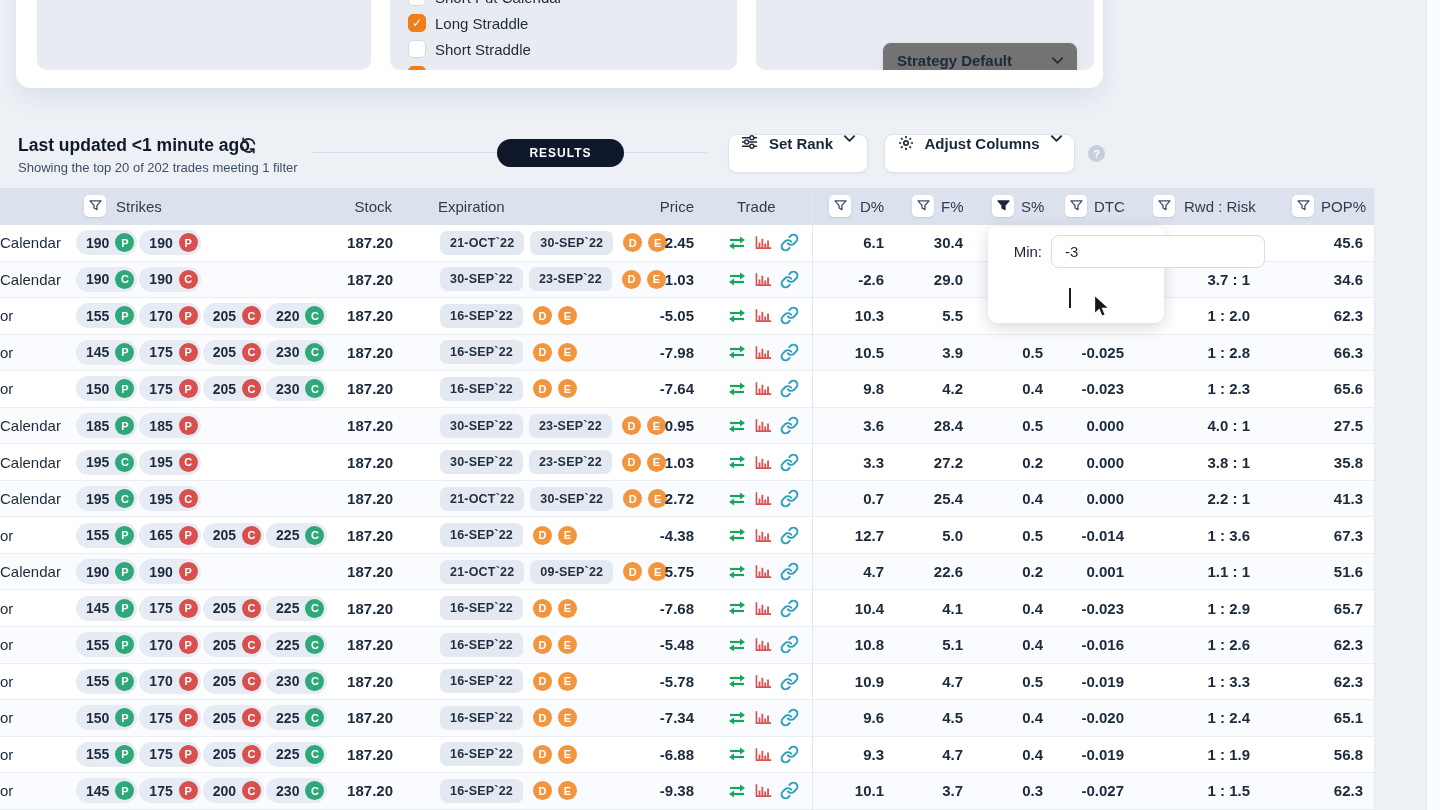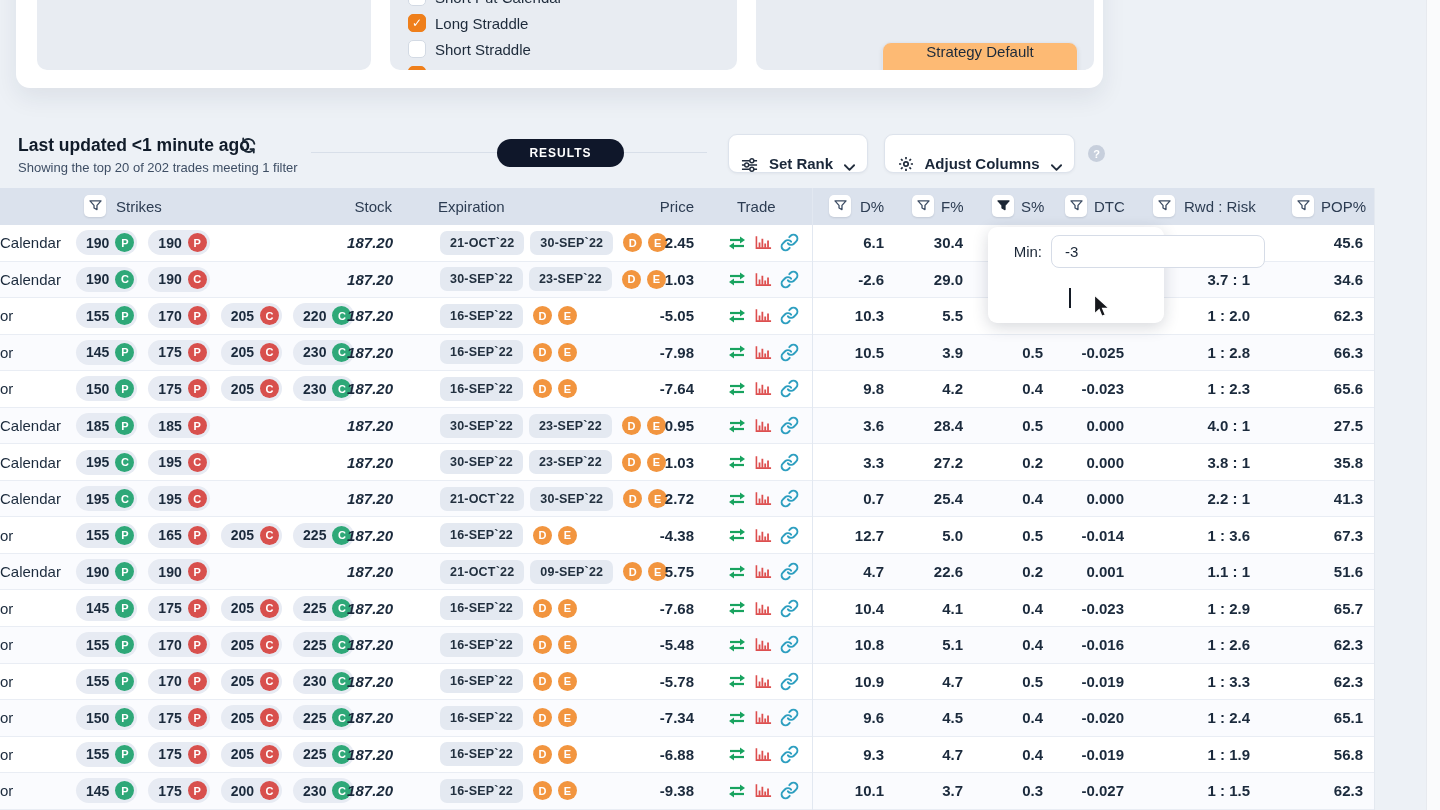--- a/index.html
+++ b/index.html
@@ -15,56 +15,56 @@
     background:#fff;border-radius:14px;box-shadow:0 10px 24px rgba(30,42,60,.08);}
   .gray-panel{position:absolute;top:80px;height:90px;background:#e8ecf2;border-radius:10px;overflow:hidden;}
   .panel-left{left:21px;width:334px;}
   .panel-mid{left:374px;width:347px;}
   .panel-right{left:740px;width:338px;}
   .cb-row{position:absolute;left:18px;height:20px;display:flex;align-items:center;gap:9px;}
   .cb{width:18px;height:18px;border-radius:5px;background:#fff;border:1.5px solid #d3dae4;
       box-sizing:border-box;flex:0 0 auto;display:flex;align-items:center;justify-content:center;}
   .cb.checked{background:#ef7f1b;border-color:#ef7f1b;color:#fff;font-size:12px;font-weight:bold;line-height:1;}
   .cb-label{font-size:15px;color:#1d2a3a;}
-  .strikes-dd{position:absolute;left:126px;top:62px;width:196px;height:37px;background:#fdba74;
+  .strikes-dd{position:absolute;left:126px;top:62px;width:196px;height:37px;background:#737373;
     border:1px solid #e0e5ee;border-radius:9px;box-shadow:0 2px 5px rgba(20,30,50,.08);
     display:flex;align-items:center;justify-content:space-between;padding:0 14px;box-sizing:border-box;
-    font-size:15px;font-weight:normal;color:#1c2a3a;flex-direction:column;}
+    font-size:15px;font-weight:bold;color:#1c2a3a;}
 
   
   .last-updated{position:absolute;left:18px;top:135px;font-size:17.5px;font-weight:bold;color:#101b29;}
   .refresh{position:absolute;left:240px;top:137px;cursor:pointer;}
   .showing{position:absolute;left:18px;top:160px;font-size:13px;color:#3e4e64;}
   .hline{position:absolute;left:311px;top:152px;width:396px;height:1px;background:#d8dfe9;}
   .results-pill{position:absolute;left:497px;top:139px;width:127px;height:28px;border-radius:14px;
     background:#0f172a;color:#fff;font-size:12px;font-weight:bold;letter-spacing:1px;
     display:flex;align-items:center;justify-content:center;}
   .tool-btn{position:absolute;top:134px;height:39px;background:#fff;border:1px solid #dde3ec;border-radius:9px;
-    box-shadow:0 1px 3px rgba(16,24,40,.05);display:flex;align-items:flex-end;gap:11px;justify-content:center;
+    box-shadow:0 1px 3px rgba(16,24,40,.05);display:flex;align-items:flex-start;gap:11px;justify-content:center;
     font-size:15px;font-weight:bold;color:#1a2739;box-sizing:border-box;cursor:pointer;}
   .btn-setrank{left:728px;width:140px;}
   .btn-adjust{left:884px;width:191px;}
   .chev{width:11px;height:8px;flex:0 0 auto;}
   .help-circle{position:absolute;left:1088px;top:145px;width:17px;height:17px;border-radius:50%;
     background:#c7cfdc;color:#fff;font-size:11px;font-weight:bold;display:flex;align-items:center;justify-content:center;}
 
   
   .thead{position:absolute;left:0;top:188px;width:1375px;height:37px;background:#dbe2ed;border-right:1px solid #e4e9f0;box-sizing:border-box;}
   .hcell{position:absolute;top:0;height:37px;display:flex;align-items:center;font-size:15px;color:#2c3c52;}
   .hnum{justify-content:flex-end;}
   .fchip{position:absolute;top:7px;width:22px;height:22px;background:#fff;border-radius:5px;
     box-shadow:0 1px 2px rgba(20,30,50,.12);display:flex;align-items:center;justify-content:center;cursor:pointer;}
   .tbody{position:absolute;left:0;top:225px;width:1375px;border-right:1px solid #e4e9f0;box-sizing:border-box;}
   .t-row{position:relative;height:36.56px;border-bottom:1px solid #e9edf4;background:#fff;box-sizing:border-box;}
   .t-row:nth-child(even){background:#fafbfe;}
   .cell{position:absolute;top:0;height:100%;display:flex;align-items:center;font-size:15px;color:#1b2a3c;}
   .num{justify-content:flex-end;font-weight:bold;}
   .c-strategy{left:0;width:72px;overflow:hidden;font-weight:normal;}
-  .c-strikes{left:76px;gap:11px;}
-  .c-stock{left:300px;width:93px;font-style:italic;}
+  .c-strikes{left:76px;gap:2px;}
+  .c-stock{left:300px;width:93px;}
   .c-exp{left:440px;gap:6px;}
   .c-price{left:600px;width:94px;}
   .c-trade{left:727px;gap:8px;}
   .c-d{left:816px;width:68px;}
   .c-f{left:896px;width:67px;}
   .c-s{left:976px;width:67px;}
   .c-dtc{left:1036px;width:88px;}
   .c-rr{left:1160px;width:90px;}
   .c-pop{left:1280px;width:83px;}
   .vdivider{position:absolute;left:812px;top:188px;width:1px;height:622px;background:#e2e8f1;z-index:5;}

